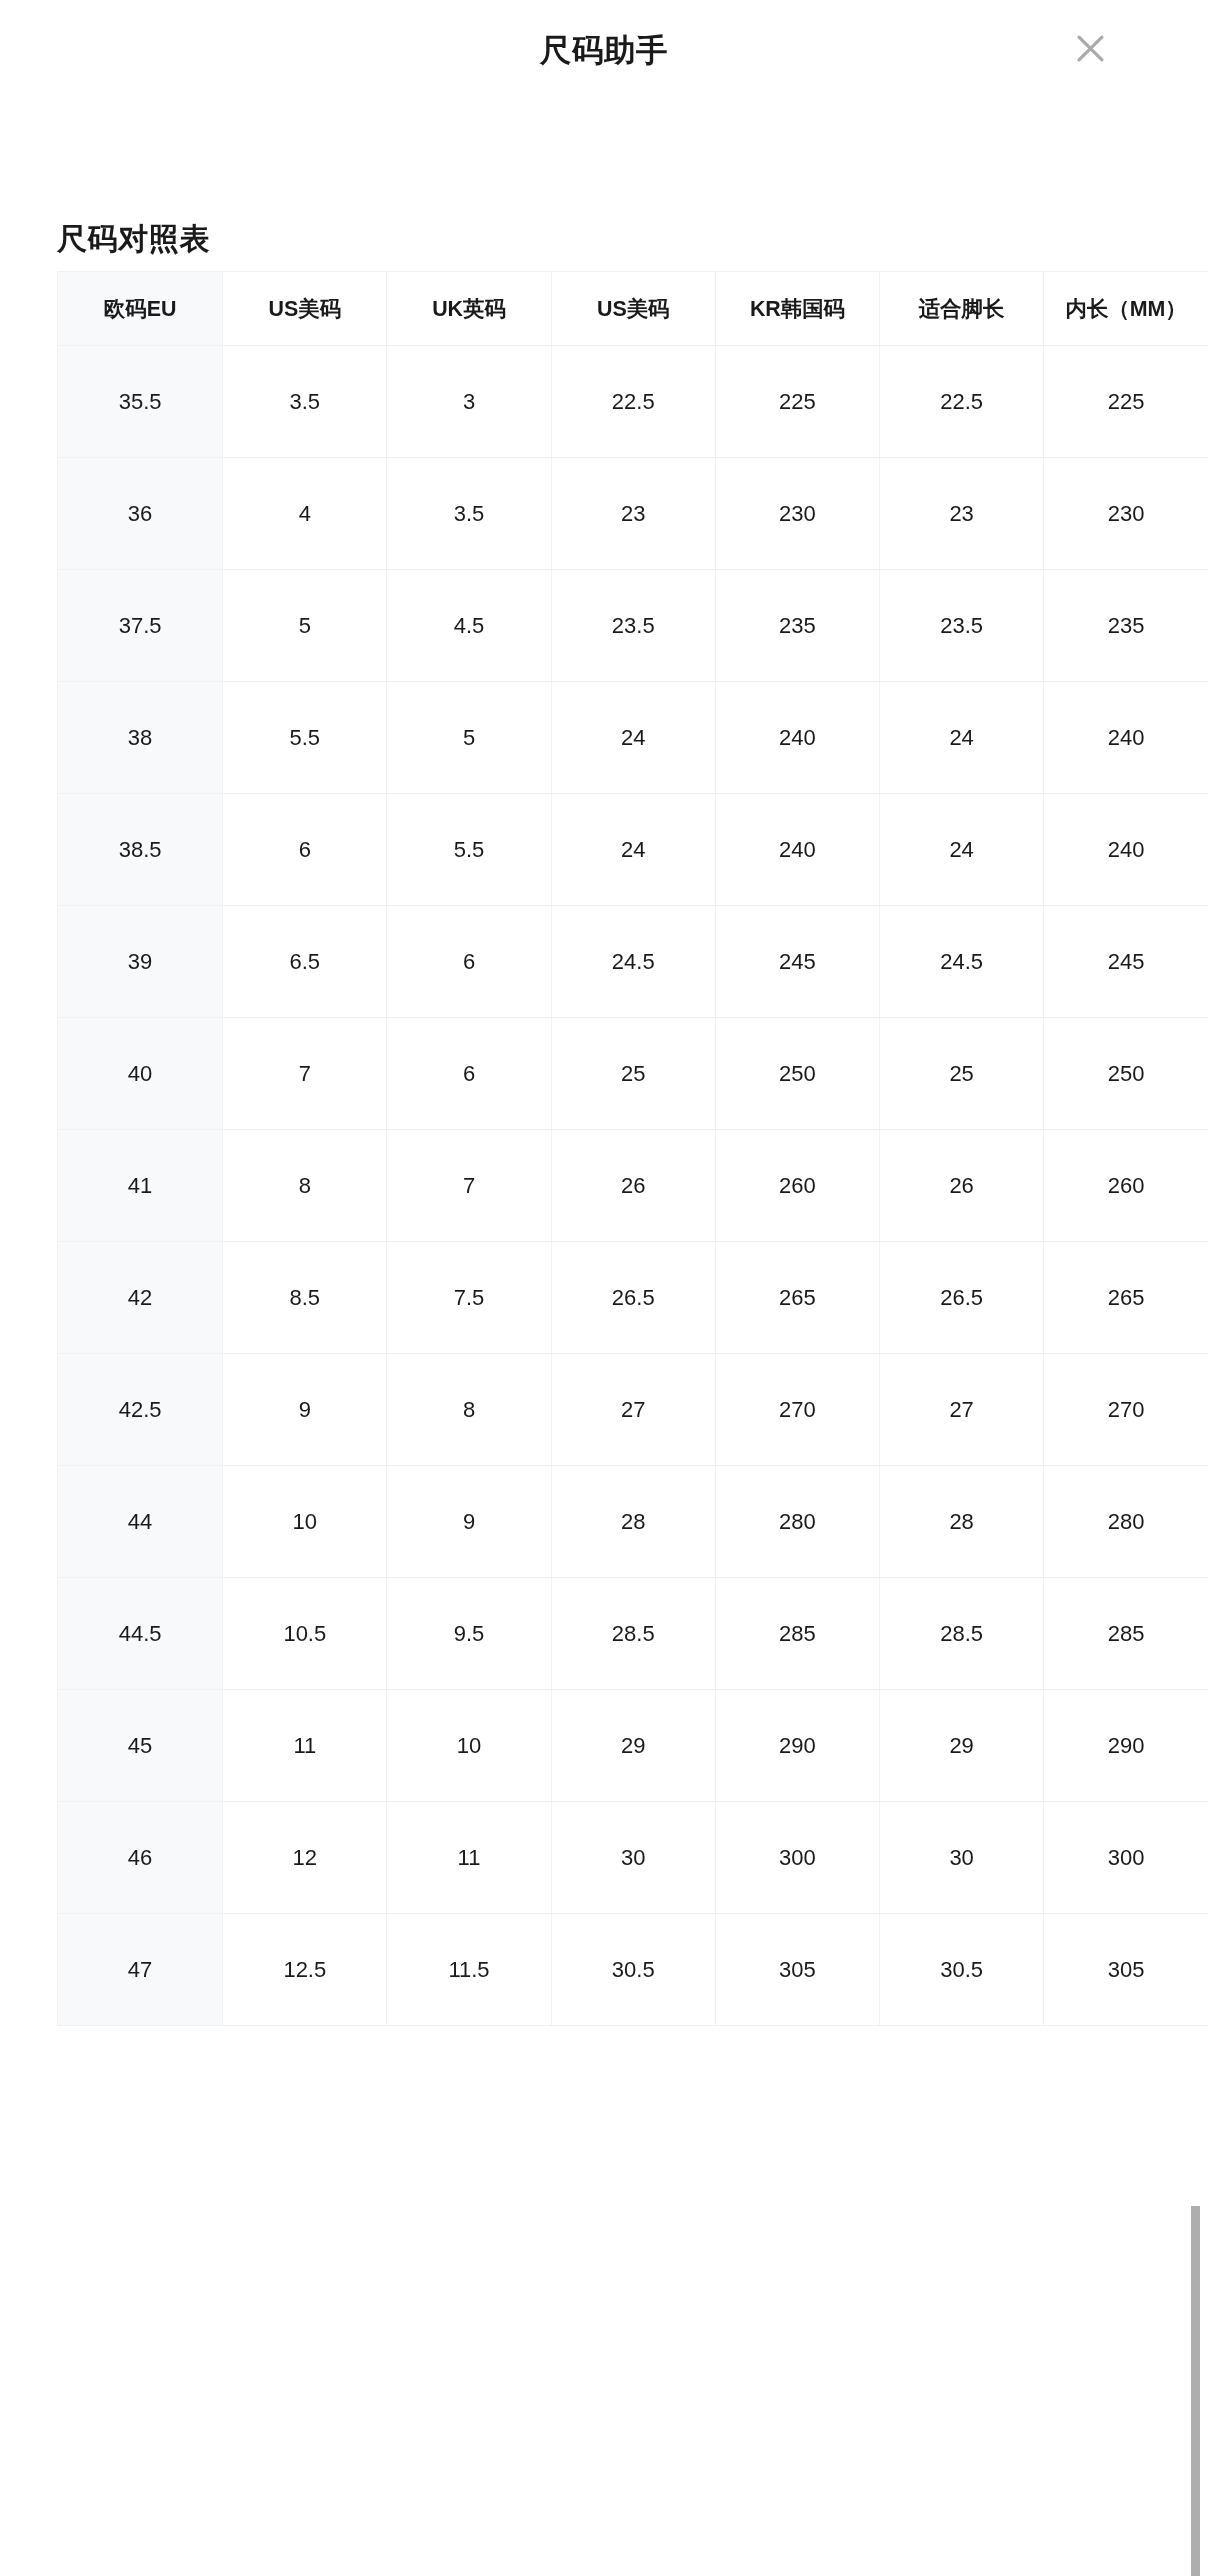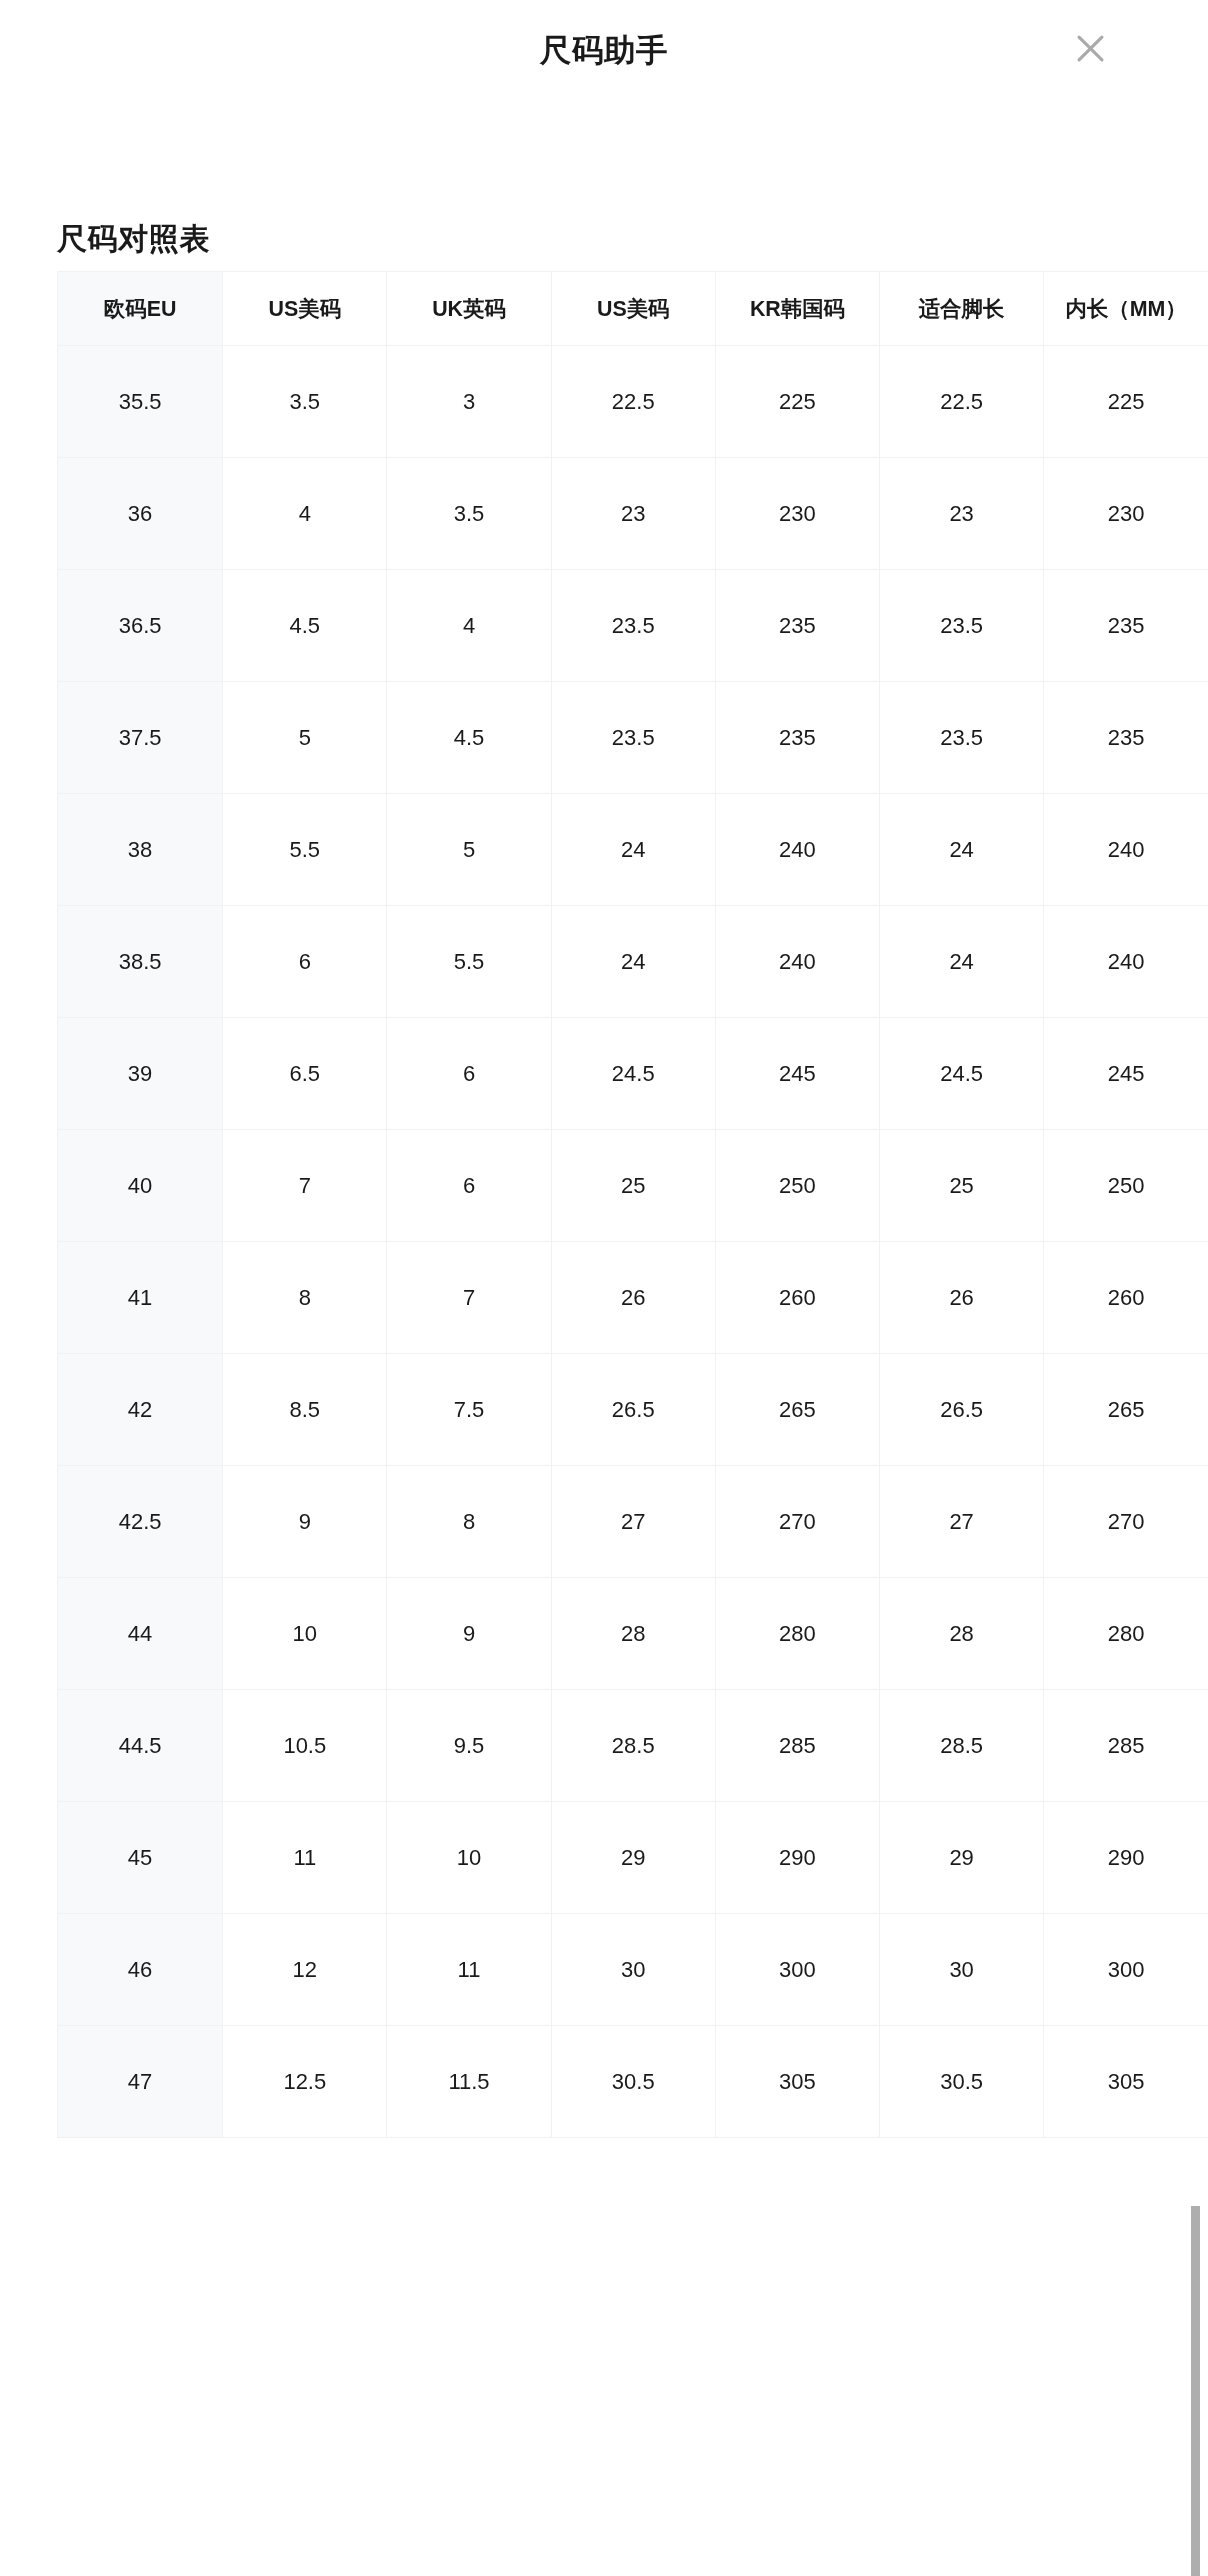--- a/index.html
+++ b/index.html
@@ -206,29 +206,20 @@
           <tr>
             <td>36</td>
             <td>4</td>
             <td>3.5</td>
             <td>23</td>
             <td>230</td>
             <td>23</td>
             <td>230</td>
           </tr>
           <tr>
-            <td>36.5</td>
-            <td>4.5</td>
-            <td>4</td>
-            <td>23.5</td>
-            <td>235</td>
-            <td>23.5</td>
-            <td>235</td>
-          </tr>
-          <tr>
             <td>37.5</td>
             <td>5</td>
             <td>4.5</td>
             <td>23.5</td>
             <td>235</td>
             <td>23.5</td>
             <td>235</td>
           </tr>
           <tr>
             <td>38</td>

